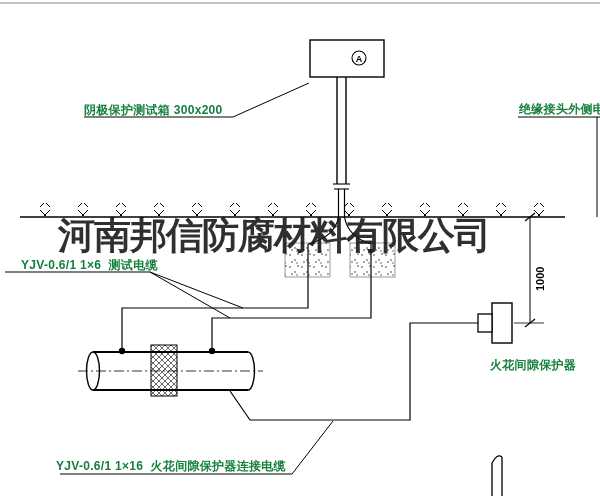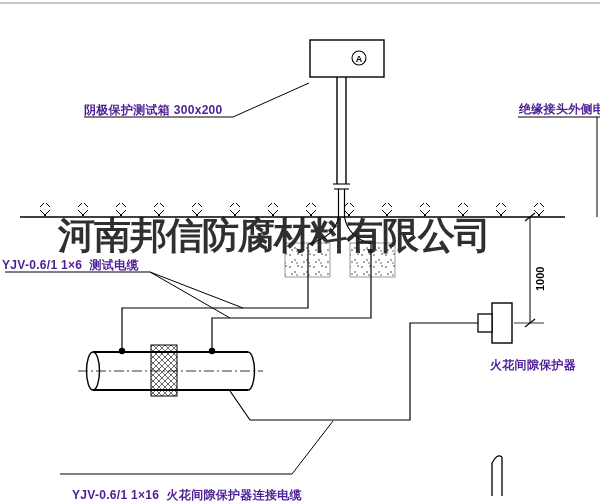--- a/index.html
+++ b/index.html
@@ -2,21 +2,21 @@
 <html><head>
 <meta charset="utf-8">
 <style>
   html,body{margin:0;padding:0;background:#fff;}
   .canvas{
     position:relative;width:600px;height:504px;background:#fff;overflow:hidden;
     font-family:"Liberation Sans","DejaVu Sans",sans-serif;
   }
   .layer{position:absolute;left:0;top:0;}
   .label{
-    position:absolute;font-size:12px;font-weight:600;color:#4c1d95;
+    position:absolute;font-size:12px;font-weight:600;color:#15803d;
     white-space:pre;line-height:14px;letter-spacing:0.3px;
   }
   .dim-label{
     position:absolute;font-size:11px;font-weight:600;color:#000;
     transform:rotate(-90deg);transform-origin:0 0;white-space:pre;
   }
   .watermark{
     position:absolute;left:58px;top:211px;width:500px;
     font-family:"DejaVu Sans","Liberation Sans",sans-serif;
     font-size:37px;font-weight:700;letter-spacing:-1px;
@@ -113,23 +113,23 @@
 
     <path d="M60 474 H292 L333 421" fill="none" stroke="#000" stroke-width="1"></path>
 
     <path d="M492 463 Q497 453 502 457 M492 463 L492 496 M502 457 L502 496" fill="none" stroke="#000" stroke-width="1.3"></path>
   </svg>
 
   <div class="label" style="left:84px;top:103px;">阴极保护测试箱 300x200</div>
 
   <div class="label" style="left:519px;top:102px;">绝缘接头外侧电缆</div>
 
-  <div class="label" style="left:2px;top:258px;">YJV-0.6/1 1×6  测试电缆</div>
+  <div class="label" style="left:21px;top:258px;">YJV-0.6/1 1×6  测试电缆</div>
 
   <div class="dim-label" style="left:534px;top:291px;">1000</div>
 
   <div class="label" style="left:490px;top:358px;">火花间隙保护器</div>
 
-  <div class="label" style="left:72px;top:459px;margin-top:29px;">YJV-0.6/1 1×16  火花间隙保护器连接电缆</div>
+  <div class="label" style="left:56px;top:459px;">YJV-0.6/1 1×16  火花间隙保护器连接电缆</div>
 
   <div class="watermark">河南邦信防腐材料有限公司</div>
 
 </div>
 
 </body></html>

